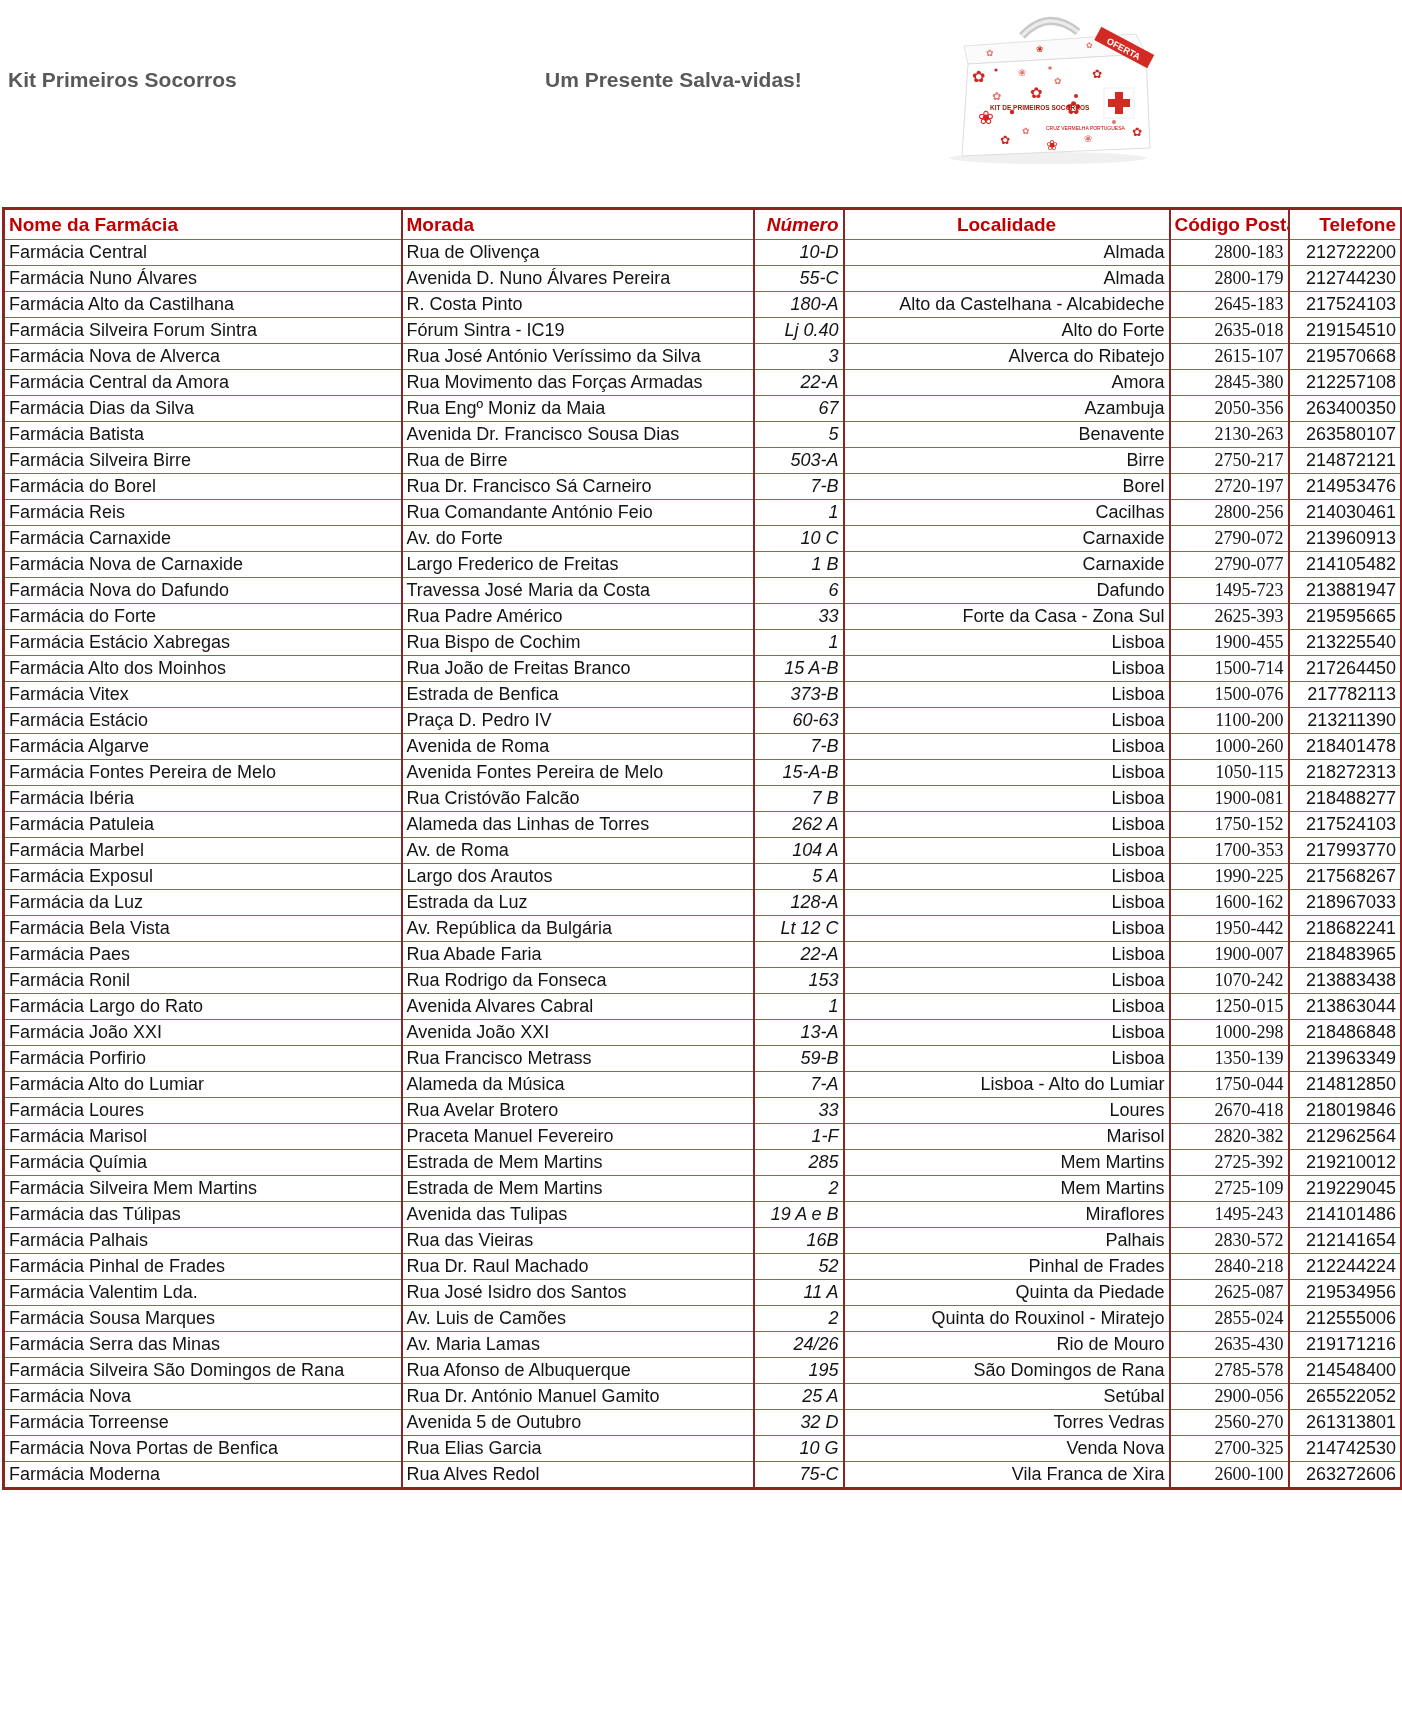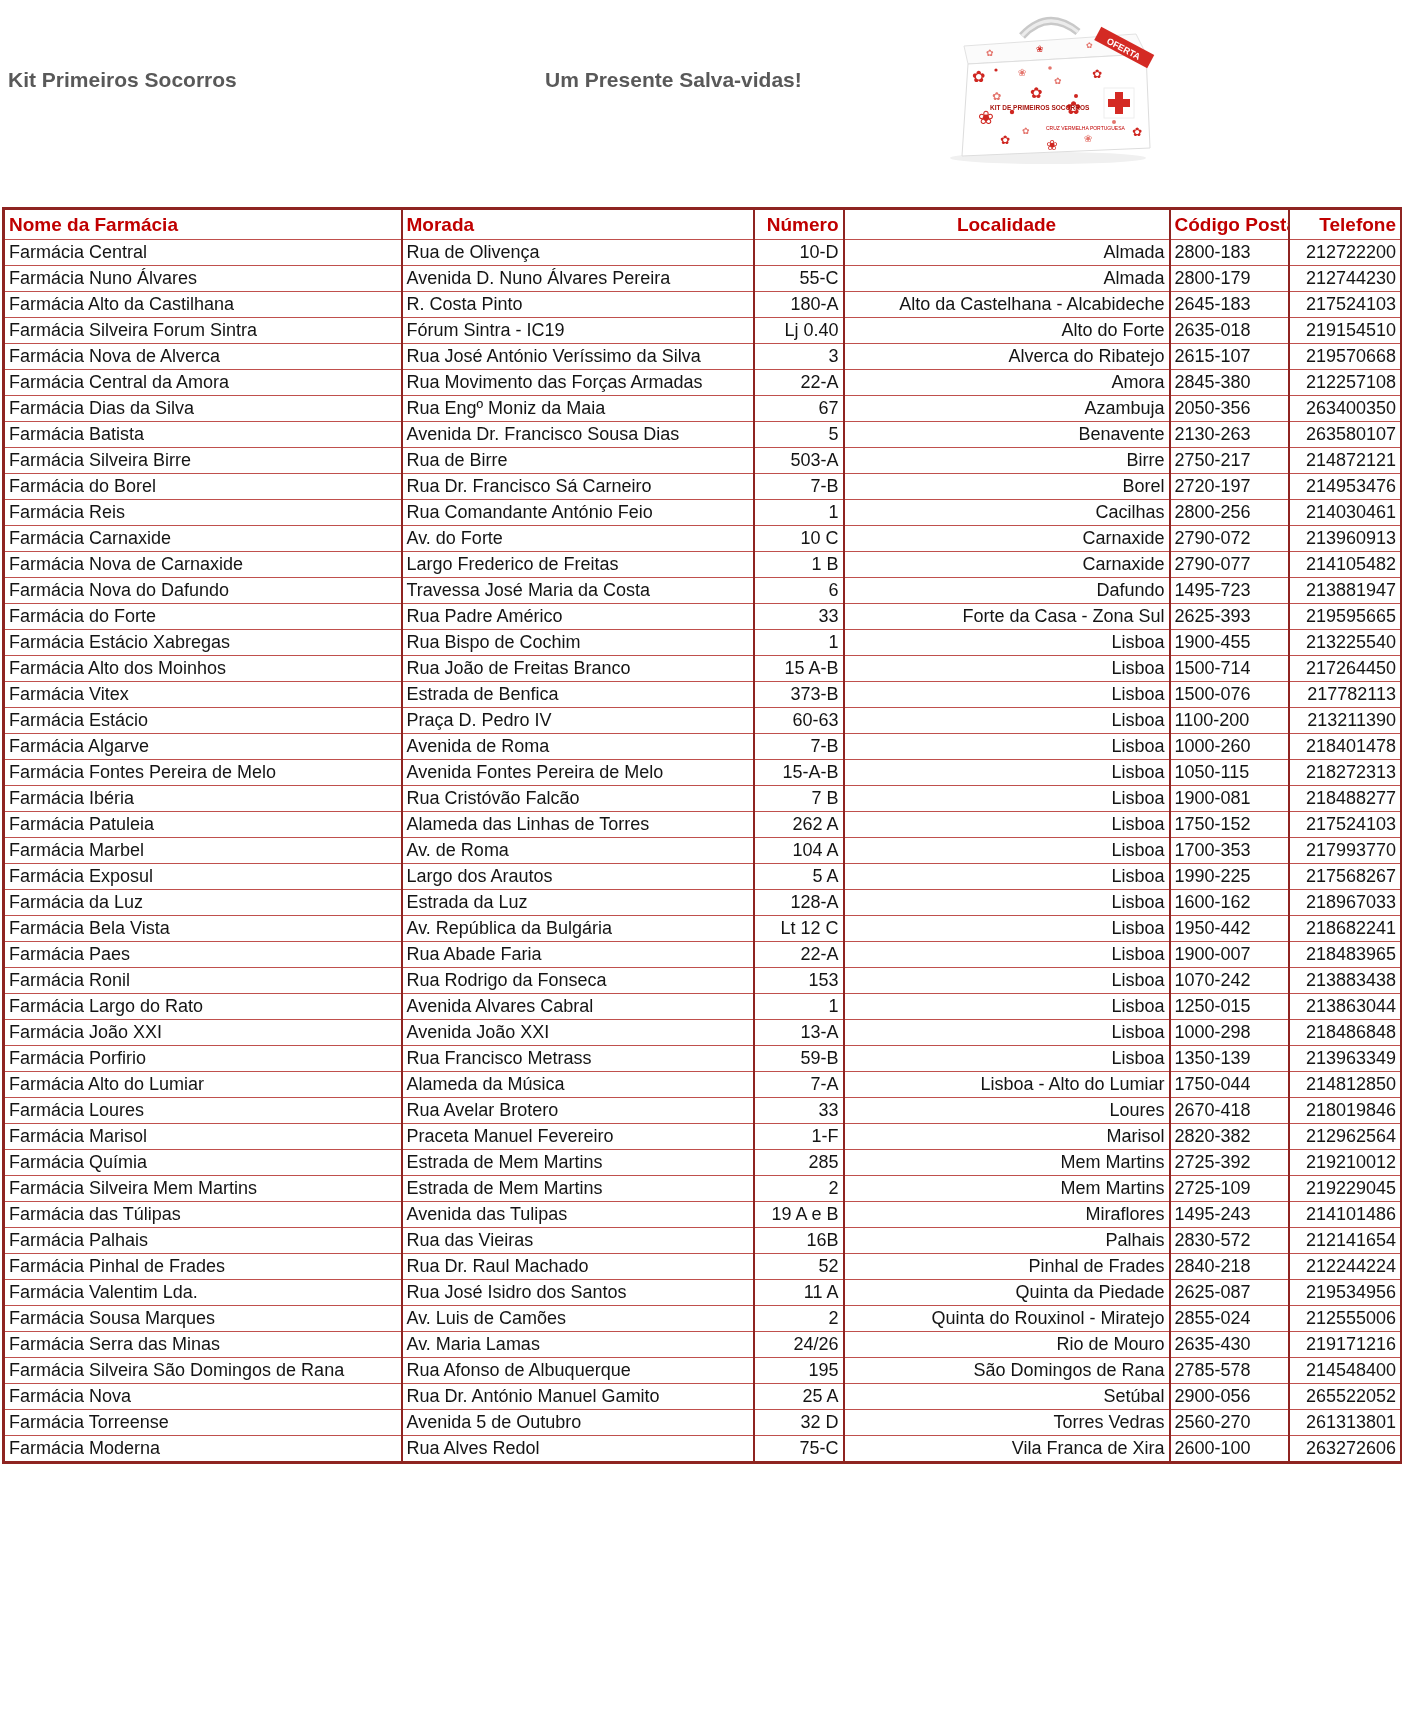--- a/index.html
+++ b/index.html
@@ -25,24 +25,24 @@
     white-space:nowrap;overflow:hidden;vertical-align:middle;
   }
   table.pharm th{
     color:#c00000;font-size:19px;font-weight:bold;height:29px;padding:0 4px;
   }
   table.pharm td{
     color:#141414;font-size:18px;height:25px;padding:0 4px;
   }
   th.c0,td.c0{text-align:left;padding-left:5px;margin-top:40px;}
   th.c1,td.c1{text-align:left;padding-left:5px;margin-left:28px;}
-  th.c2,td.c2{text-align:right;padding-right:3px;}
+  th.c2,td.c2{text-align:right;padding-right:3px;font-style:italic;}
   td.c3{text-align:right;padding-left:5px;}
   th.c3{text-align:center;}
-  td.c4{text-align:left;padding-right:14px;}
+  td.c4{text-align:right;padding-right:14px;font-family:Liberation Serif, serif;}
   th.c4{text-align:center;padding:0;font-size:20px;}
   th.c5,td.c5{text-align:right;padding-right:7px;}
 </style>
 </head>
 <body>
 
 <div id="title-left" class="title">Kit Primeiros Socorros</div>
 <div id="title-right" class="title">Um Presente Salva-vidas!</div>
 
 <svg id="kit-box" width="242" height="164" viewBox="0 0 242 164">
@@ -476,20 +476,28 @@
       </tr>
       <tr>
         <td class="c0">Farmácia Torreense</td>
         <td class="c1">Avenida 5 de Outubro</td>
         <td class="c2">32 D</td>
         <td class="c3">Torres Vedras</td>
         <td class="c4">2560-270</td>
         <td class="c5">261313801</td>
       </tr>
       <tr>
+        <td class="c0">Farmácia Nova Portas de Benfica</td>
+        <td class="c1">Rua Elias Garcia</td>
+        <td class="c2">10 G</td>
+        <td class="c3">Venda Nova</td>
+        <td class="c4">2700-325</td>
+        <td class="c5">214742530</td>
+      </tr>
+      <tr>
         <td class="c0">Farmácia Moderna</td>
         <td class="c1">Rua Alves Redol</td>
         <td class="c2">75-C</td>
         <td class="c3">Vila Franca de Xira</td>
         <td class="c4">2600-100</td>
         <td class="c5">263272606</td>
       </tr>
     </tbody>
 </table>
 

